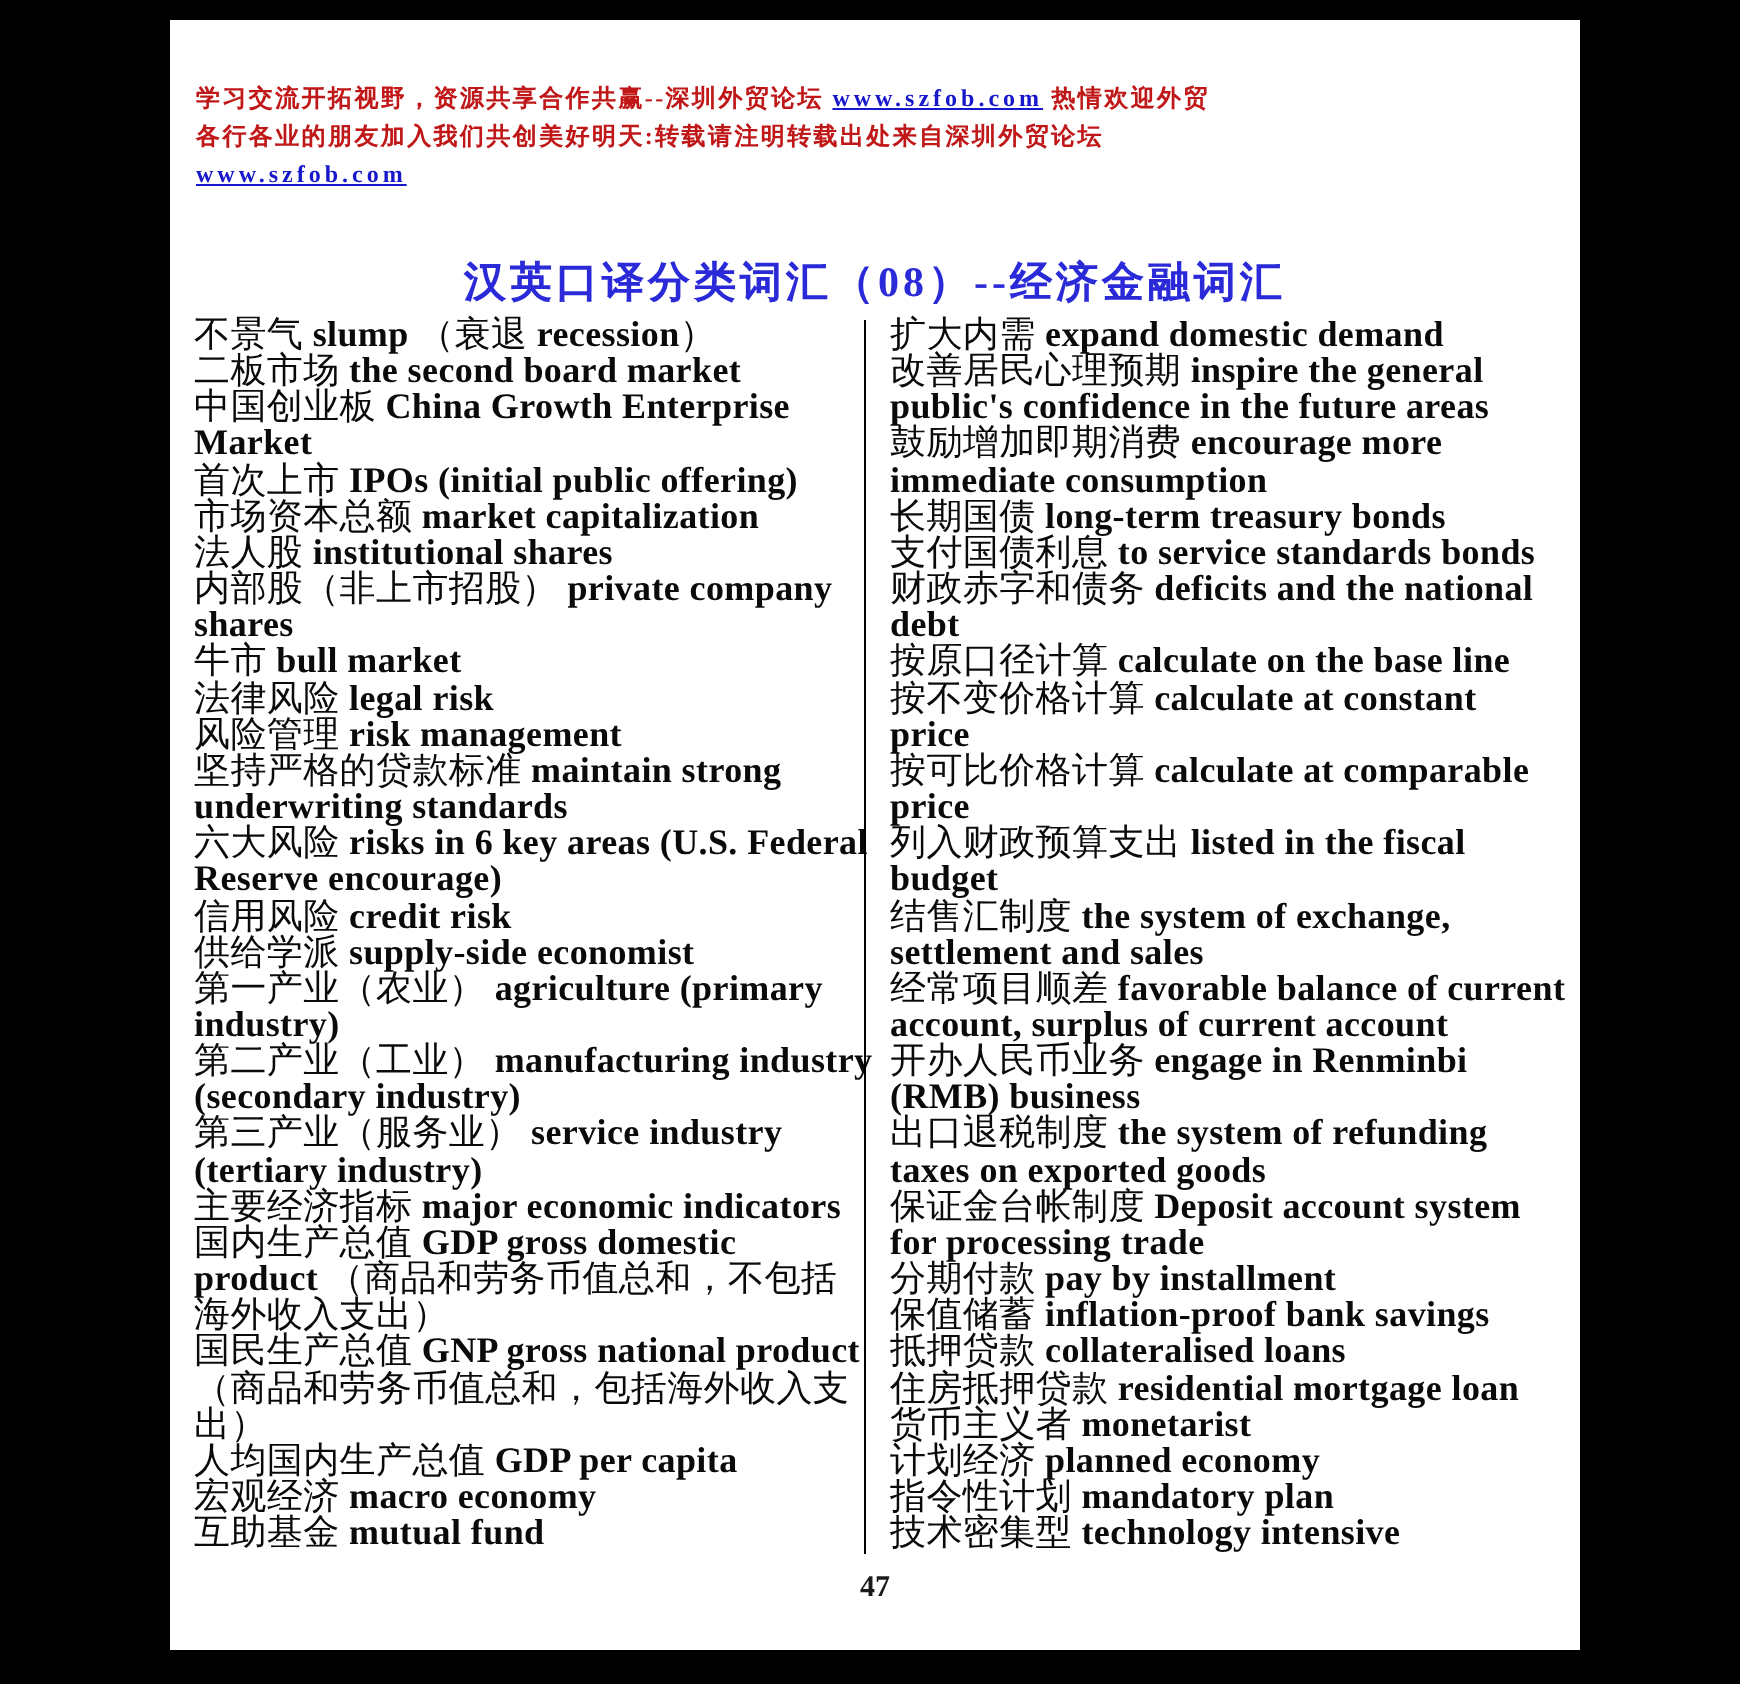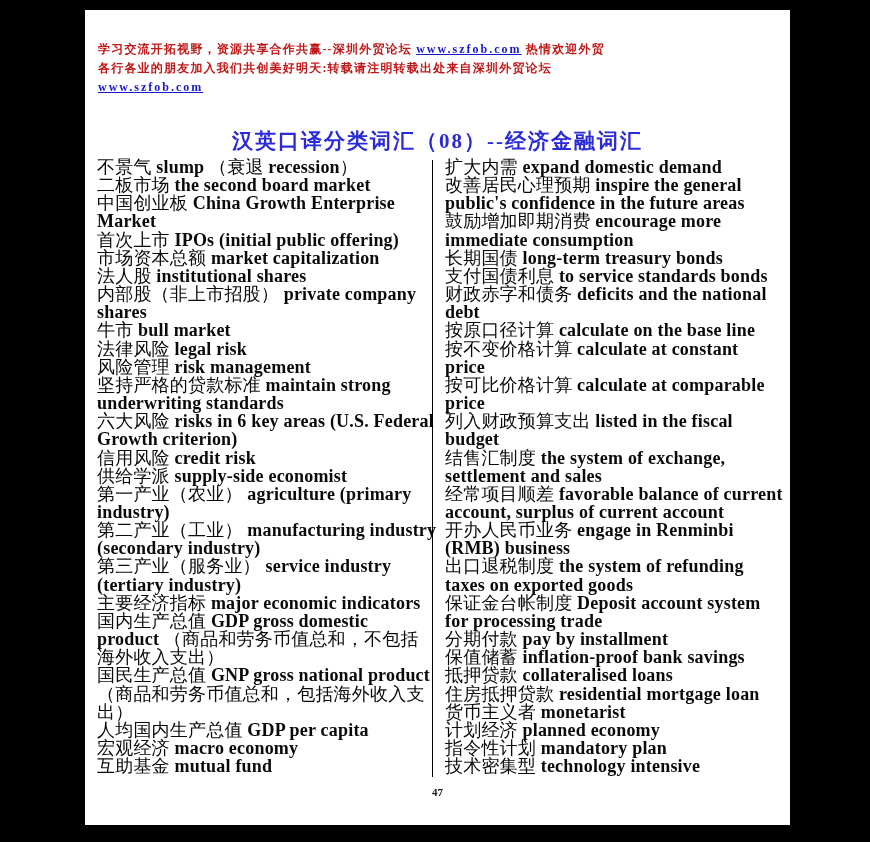--- a/index.html
+++ b/index.html
@@ -42,21 +42,21 @@
   .col .vline{white-space:nowrap;letter-spacing:0.2px;}
   .col .vline b{font-weight:bold;}
   .col-left{left:12px;width:334px;}
   .col-right{left:360px;width:334px;}
   .col-divider{
     position:absolute;left:347px;top:150px;width:1px;height:617px;
     background:var(--divider);
   }
   .page-number{
     position:absolute;left:0;top:776px;width:100%;
-    text-align:center;font-weight:bold;font-size:11px;color:#1a1a1a;
+    text-align:center;font-weight:bold;font-size:15px;color:#1a1a1a;
   }
 </style>
 </head>
 <body style="--header-red: #c01818; --link-blue: #1717cc; --title-blue: #2a2ad8; --divider: #000000;">
 
 <div class="page">
 
   <div class="header-block">
     <div class="line">
       <span>学习交流开拓视野，资源共享合作共赢--深圳外贸论坛 </span><span class="forum-link">www.szfob.com</span><span> 热情欢迎外贸</span>
@@ -80,21 +80,21 @@
       <div class="vline">市场资本总额 <b>market capitalization</b></div>
       <div class="vline">法人股 <b>institutional shares</b></div>
       <div class="vline">内部股（非上市招股） <b>private company</b></div>
       <div class="vline"><b>shares</b></div>
       <div class="vline">牛市 <b>bull market</b></div>
       <div class="vline">法律风险 <b>legal risk</b></div>
       <div class="vline">风险管理 <b>risk management</b></div>
       <div class="vline">坚持严格的贷款标准 <b>maintain strong</b></div>
       <div class="vline"><b>underwriting standards</b></div>
       <div class="vline">六大风险 <b>risks in 6 key areas (U.S. Federal</b></div>
-      <div class="vline"><b>Growth criterion)</b></div>
+      <div class="vline"><b>Reserve encourage)</b></div>
       <div class="vline">信用风险 <b>credit risk</b></div>
       <div class="vline">供给学派 <b>supply-side economist</b></div>
       <div class="vline">第一产业（农业） <b>agriculture (primary</b></div>
       <div class="vline"><b>industry)</b></div>
       <div class="vline">第二产业（工业） <b>manufacturing industry</b></div>
       <div class="vline"><b>(secondary industry)</b></div>
       <div class="vline">第三产业（服务业） <b>service industry</b></div>
       <div class="vline"><b>(tertiary industry)</b></div>
       <div class="vline">主要经济指标 <b>major economic indicators</b></div>
       <div class="vline">国内生产总值 <b>GDP gross domestic</b></div>

